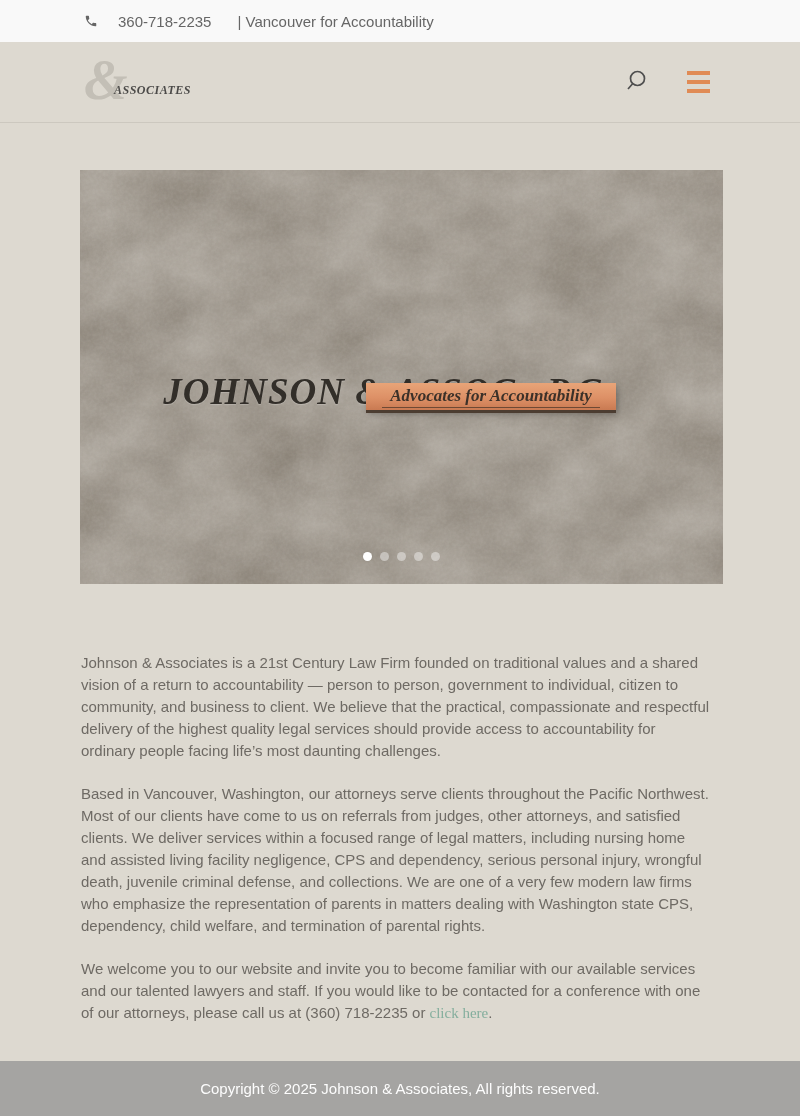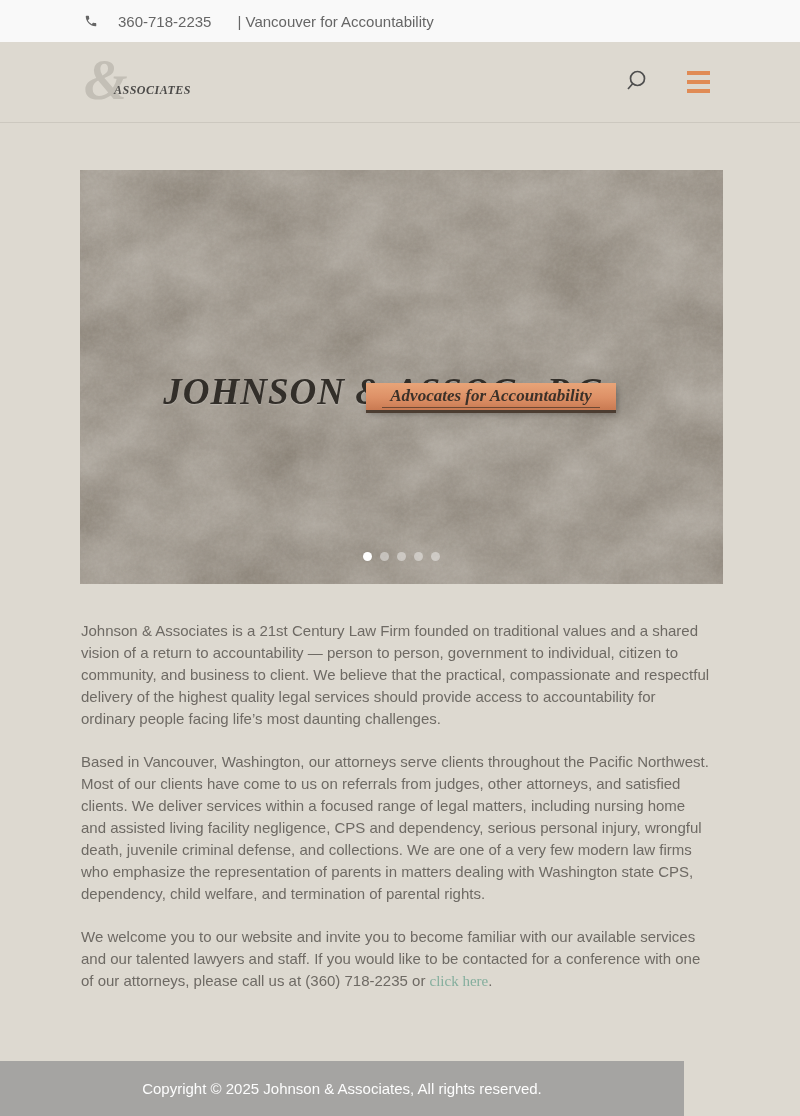--- a/index.html
+++ b/index.html
@@ -89,31 +89,31 @@
   .hero-dots button {
     width:9px; height:9px; border-radius:50%;
     border:none; padding:0; cursor:pointer;
     background:rgba(255,255,255,0.42);
   }
   .hero-dots button.active { background:#ffffff; }
 
   
   .content {
     width:632px;
-    margin:36px 0 0 81px;
+    margin:68px 0 0 81px;
     font-size:15px; line-height:22px; color:#6e6a64;
   }
   .content p { margin-bottom:21px; }
   .content p:last-child { margin-bottom:0; }
   .content a { color:#84ae9d; text-decoration:none; cursor:pointer;font-family:Liberation Serif, serif; }
 
   
   .site-footer {
     position:absolute; left:0; bottom:0;
-    width:684px; height:55px;
+    width:800px; height:55px;
     background:#a5a4a2;
     display:flex; align-items:center; justify-content:center;
     font-size:15px; color:#fdfdfd;
   }
 </style>
 </head>
 <body>
 
 <div class="topbar">
   <span class="phone-wrap">

